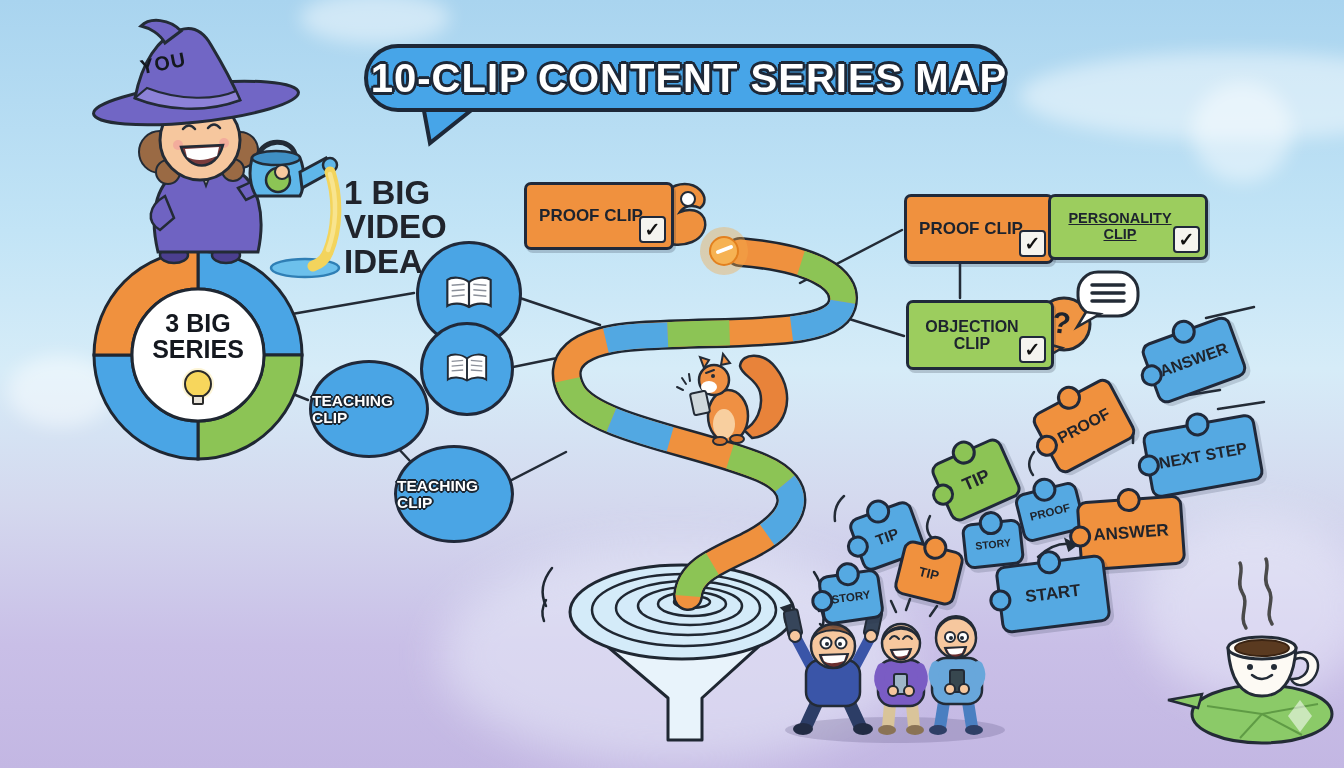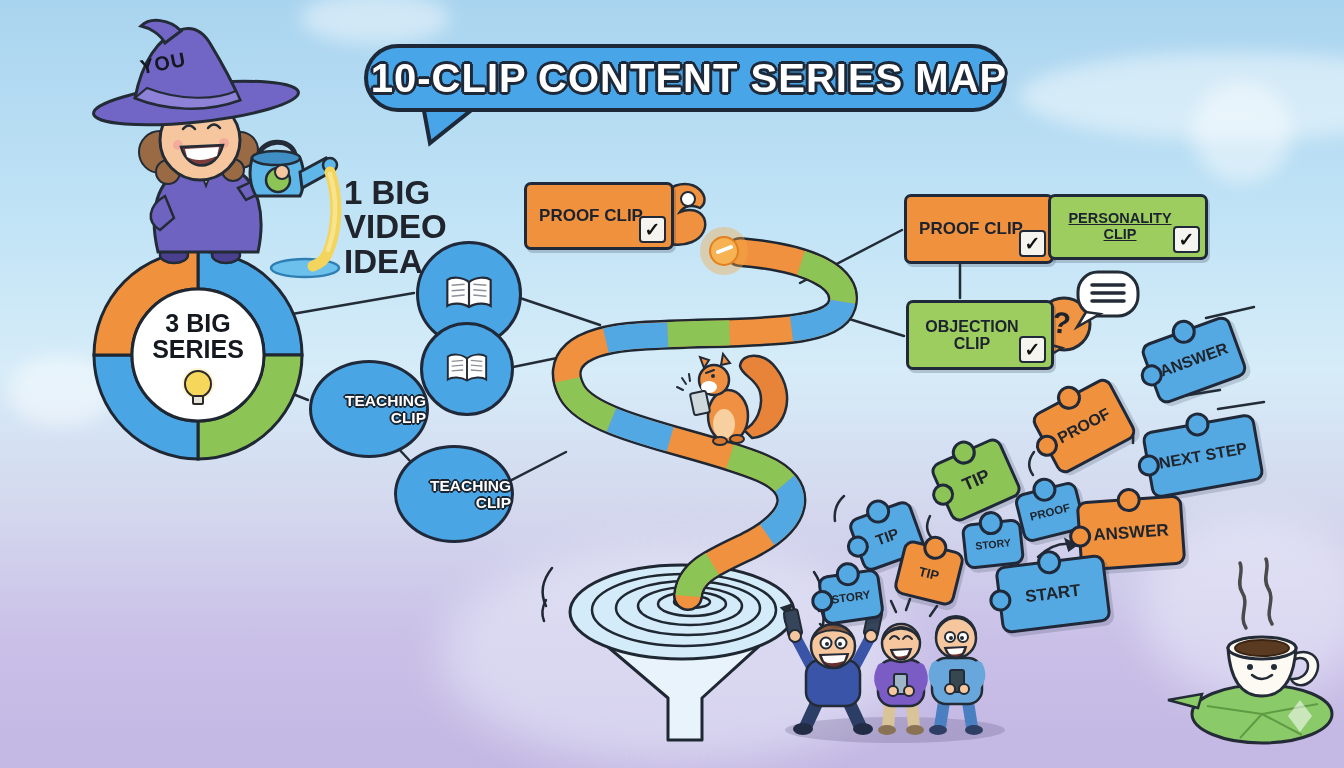--- a/index.html
+++ b/index.html
@@ -20,21 +20,21 @@
   .bulb{margin:7px auto 0;width:24px;height:24px;background:#f7d65c;border:2.5px solid #2a2a2a;border-radius:50%;position:relative;
     box-shadow:0 0 0 2px rgba(247,214,92,.25);}
   .bulb::after{content:"";position:absolute;left:6px;bottom:-9px;width:8px;height:6px;background:#e7e2d8;border:2px solid #2a2a2a;border-radius:2px;}
   .clip-box{position:absolute;border:3px solid #20293a;border-radius:7px;display:flex;align-items:center;justify-content:center;
     text-align:center;font-weight:800;color:#1d232e;line-height:1.08;box-shadow:2px 3px 0 rgba(40,50,70,.22);padding:2px 24px 2px 8px;}
   .check{position:absolute;right:5px;bottom:4px;width:23px;height:23px;background:#f5f4ef;border:2.5px solid #20293a;border-radius:4px;
     display:flex;align-items:center;justify-content:center;font-size:19px;font-weight:900;color:#111;line-height:1;}
   .book-circle{position:absolute;background:#4aa5e5;border:3px solid #20293a;border-radius:50%;
     display:flex;align-items:center;justify-content:center;}
   .teach{position:absolute;background:#4aa5e5;border:3px solid #20293a;border-radius:50%;
-    display:flex;align-items:center;justify-content:center;text-align:right;color:#fff;font-weight:800;font-size:15.5px;line-height:1.1;
+    display:flex;align-items:center;justify-content:center;text-align:left;color:#fff;font-weight:800;font-size:15.5px;line-height:1.1;
     text-shadow:2px 0 0 #1c2733,-2px 0 0 #1c2733,0 2px 0 #1c2733,0 -2px 0 #1c2733,1px 1px 0 #1c2733,-1px 1px 0 #1c2733,1px -1px 0 #1c2733,-1px -1px 0 #1c2733;}
   .puzzle{position:absolute;border:3px solid #20293a;border-radius:10px;display:flex;align-items:center;justify-content:center;
     font-weight:800;color:#20242c;box-shadow:3px 4px 0 rgba(40,50,70,.18);white-space:nowrap;}
   .puzzle .knob{position:absolute;background:inherit;border:3px solid #20293a;border-radius:50%;}
   .knob.t{width:18px;height:18px;top:-13px;left:50%;transform:translateX(-50%);}
   .knob.l{width:16px;height:16px;left:-12px;top:50%;transform:translateY(-50%);}
   .qmark{left:1052px;top:306px;font-size:30px;font-weight:900;color:#1d232e;transform:rotate(8deg);}
 </style>
 </head>
 <body>

